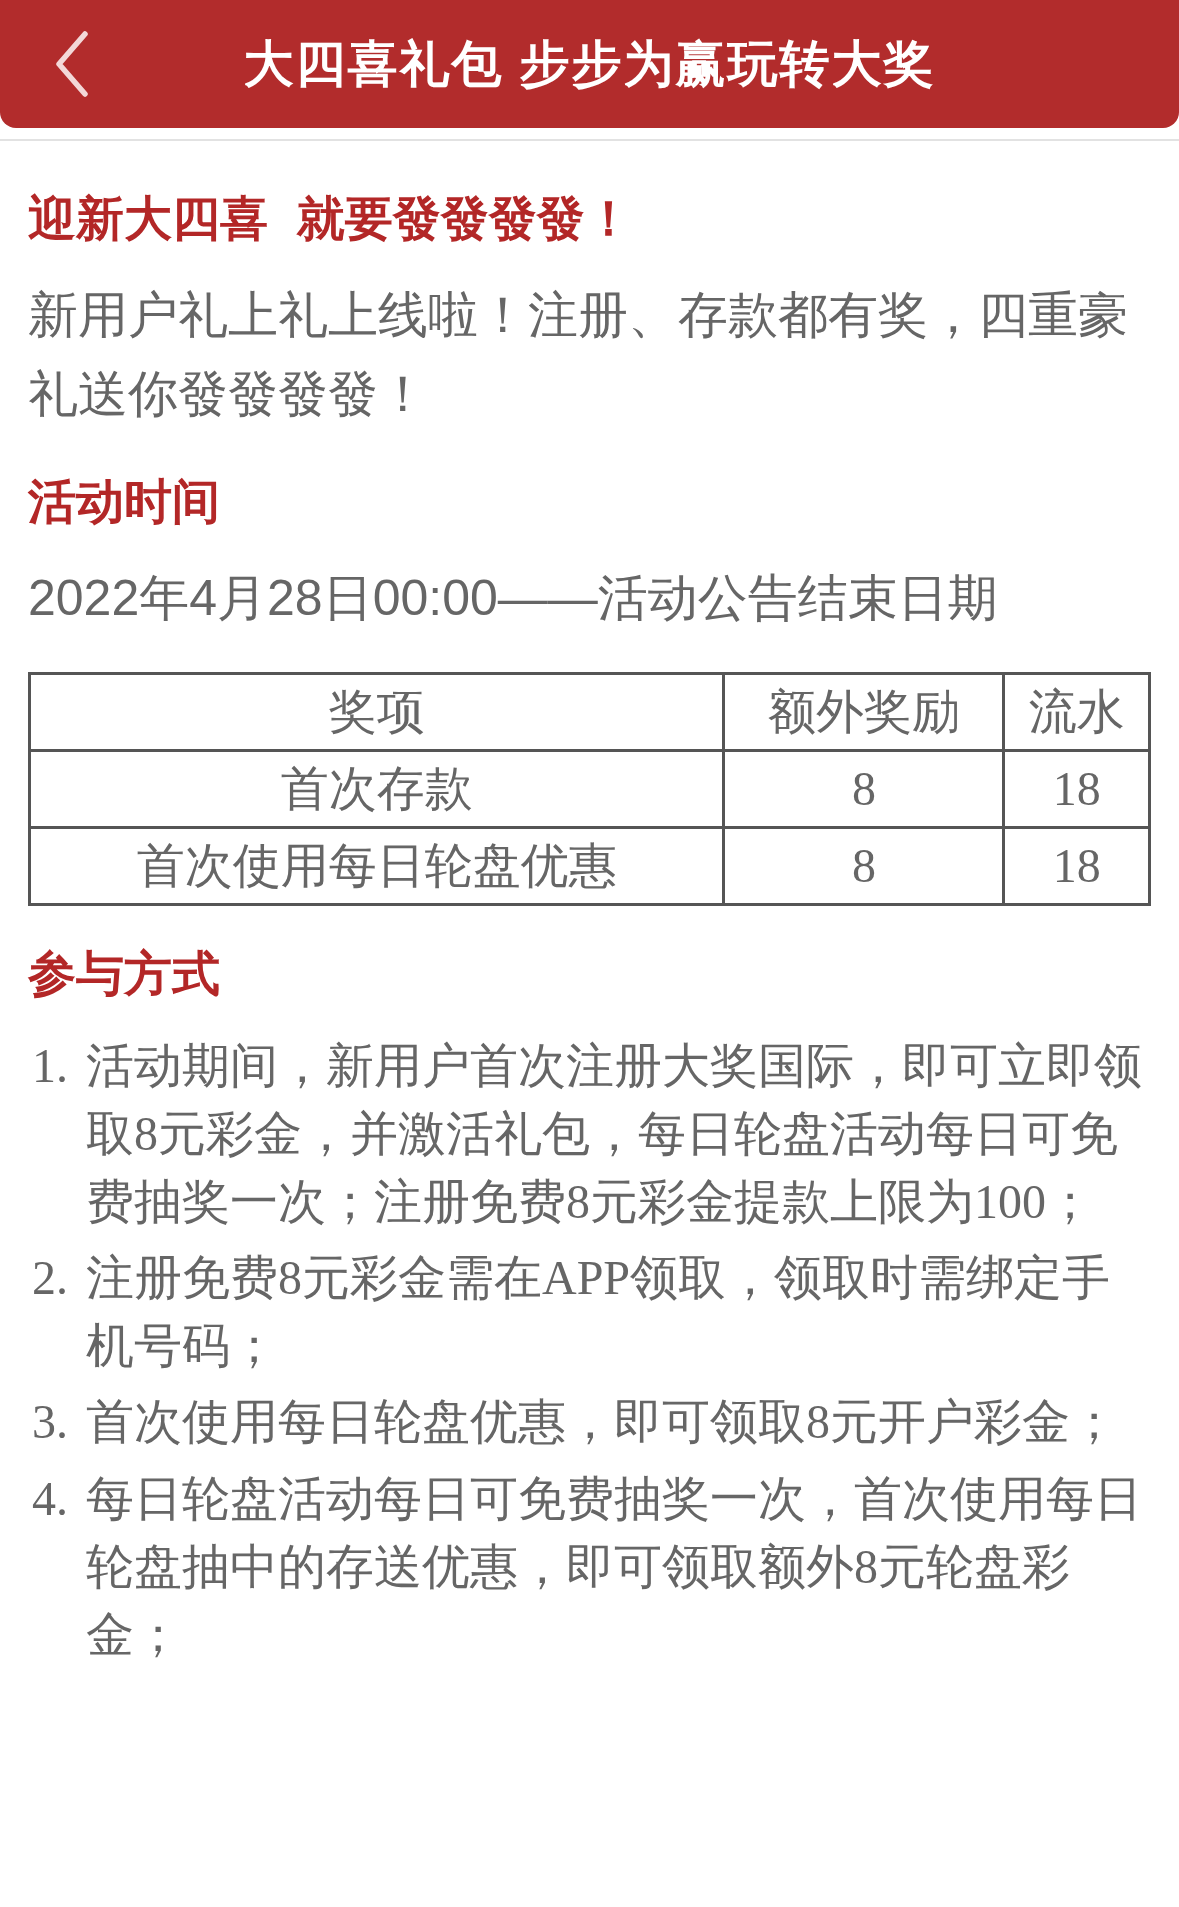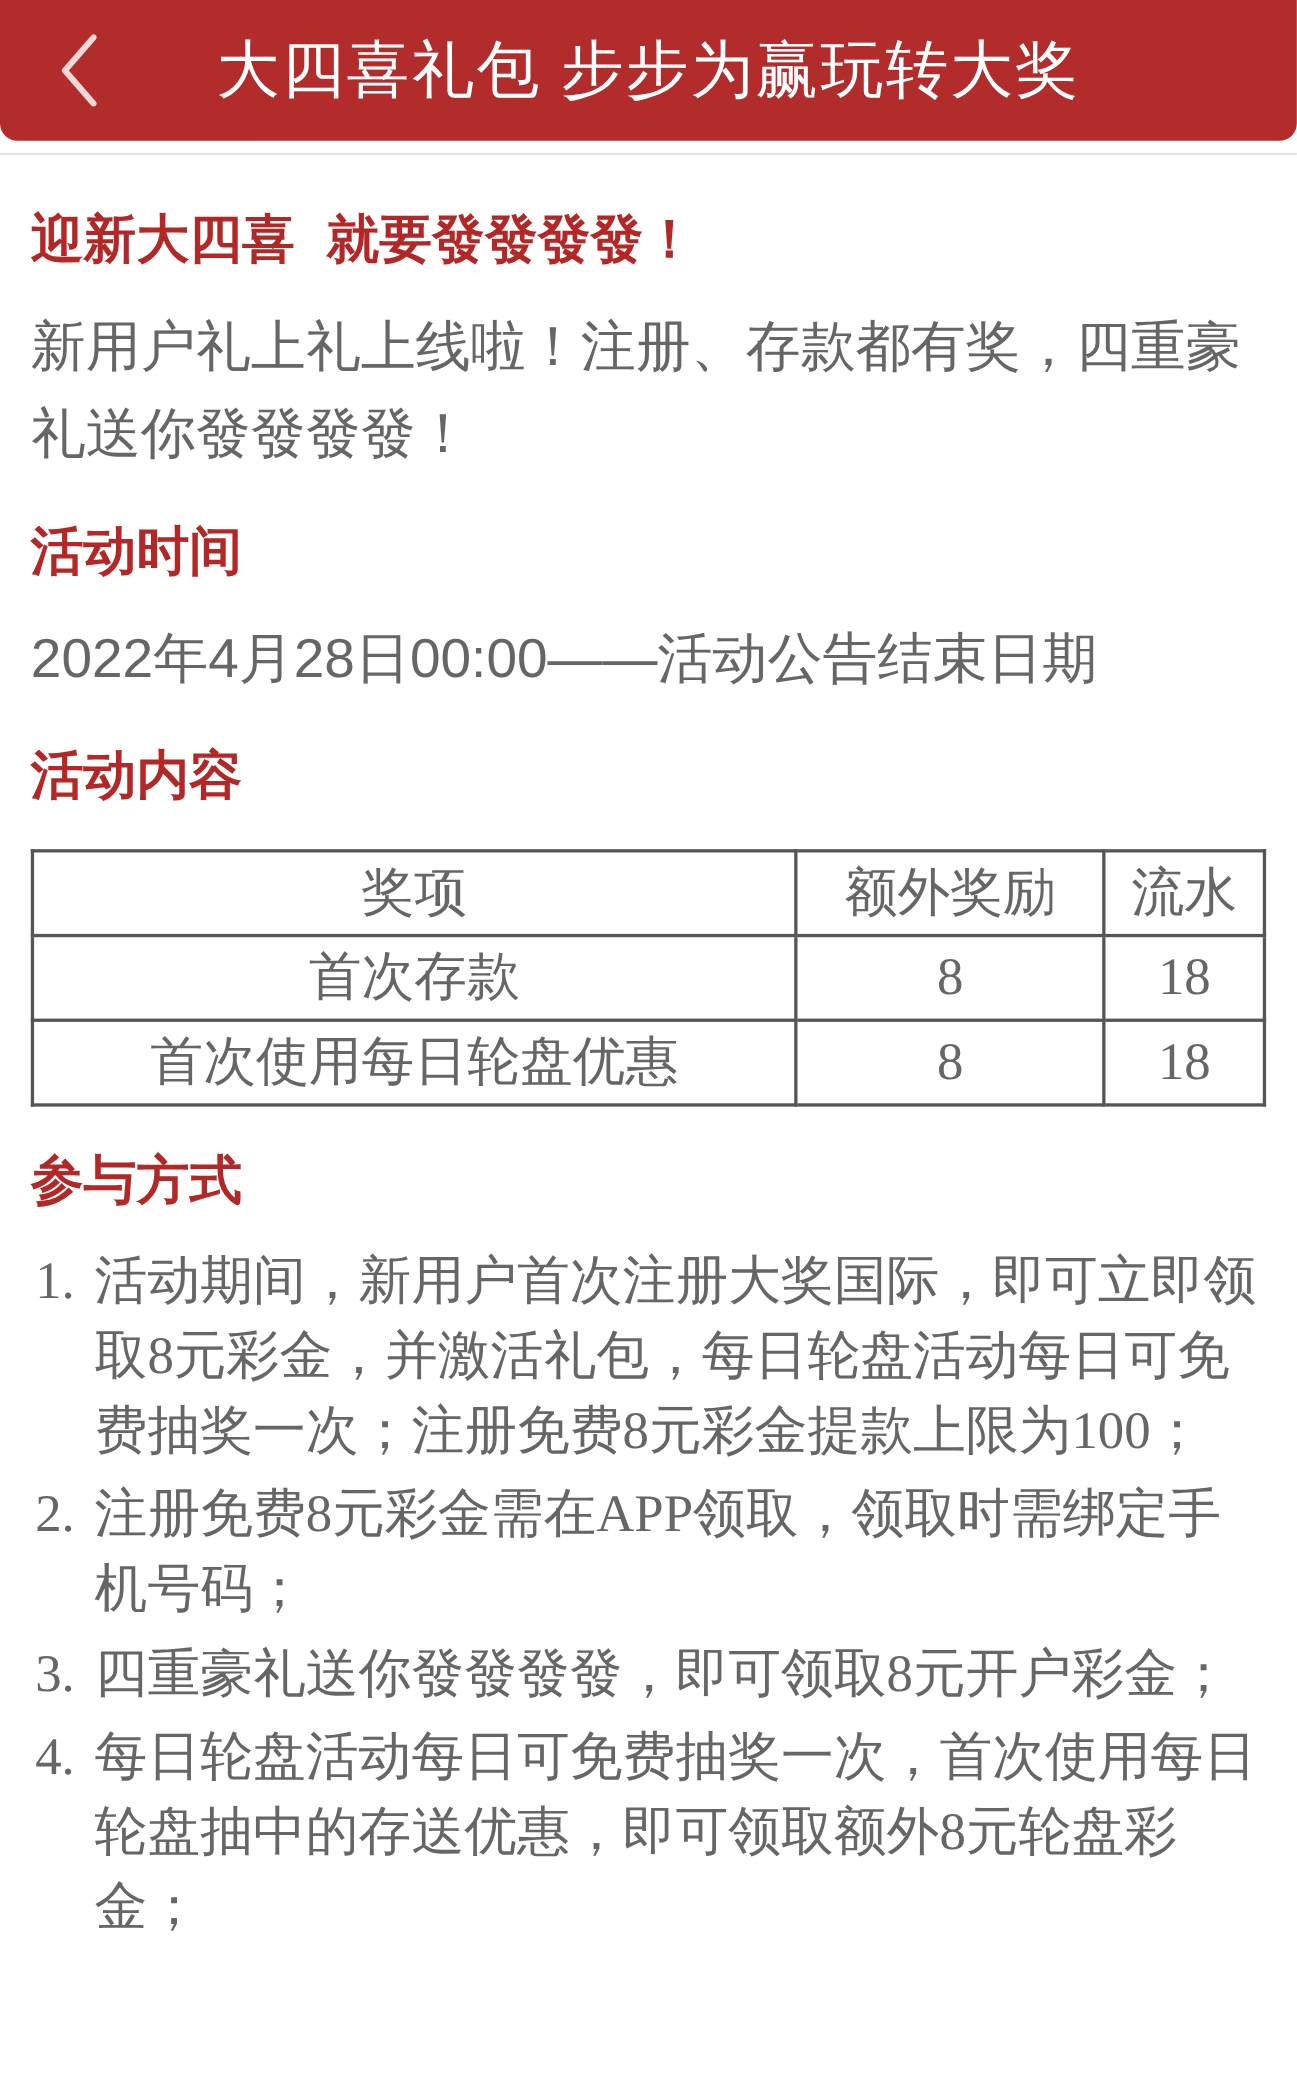--- a/index.html
+++ b/index.html
@@ -24,21 +24,21 @@
     border-radius:0 0 16px 16px;
     display:flex;align-items:center;justify-content:center;
   }
   .back-btn{
     position:absolute;left:44px;top:50%;transform:translateY(-50%);
     width:56px;height:76px;display:flex;align-items:center;justify-content:center;
     color:var(--back-icon);cursor:pointer;
   }
   .back-btn svg{width:36px;height:66px;display:block;}
   .app-title{
-    color:#ffffff;font-size:57px;font-weight:400;letter-spacing:2px;
+    color:#ffffff;font-size:50px;font-weight:700;letter-spacing:2px;
     font-family:"Liberation Sans", sans-serif;white-space:nowrap;
   }
   .header-divider{height:2px;background:var(--divider);margin-top:11px;}
   
   main{padding:0 28px;}
   h2.red{
     color:var(--heading-red);font-size:48px;font-weight:700;
     line-height:1.15;margin:44px 0 0;
     font-family:Liberation Mono, monospace;
   }
@@ -91,21 +91,20 @@
 <div class="header-divider"></div>
 
 <main>
 
   <h2 class="red first">迎新大四喜 就要發發發發！</h2>
   <p class="body-text">新用户礼上礼上线啦！注册、存款都有奖，四重豪礼送你發發發發！</p>
 
   <h2 class="red">活动时间</h2>
   <p class="body-text sans">2022年4月28日00:00——活动公告结束日期</p>
 
-  <h2 class="red">活动内容</h2>
 
   <table class="rewards">
     <colgroup>
         <col class="c1">
         <col class="c2">
         <col class="c3">
       </colgroup>
     <thead>
       <tr>
         <th>奖项</th>
@@ -133,21 +132,21 @@
     <li>
       <span class="num">1.</span>
       <span class="txt">活动期间，新用户首次注册大奖国际，即可立即领取8元彩金，并激活礼包，每日轮盘活动每日可免费抽奖一次；注册免费8元彩金提款上限为100；</span>
     </li>
     <li>
       <span class="num">2.</span>
       <span class="txt">注册免费8元彩金需在APP领取，领取时需绑定手机号码；</span>
     </li>
     <li>
       <span class="num">3.</span>
-      <span class="txt">四重豪礼送你發發發發，即可领取8元开户彩金；</span>
+      <span class="txt">首次使用每日轮盘优惠，即可领取8元开户彩金；</span>
     </li>
     <li>
       <span class="num">4.</span>
       <span class="txt">每日轮盘活动每日可免费抽奖一次，首次使用每日轮盘抽中的存送优惠，即可领取额外8元轮盘彩金；</span>
     </li>
 
   </ol>
 
 </main>
 

